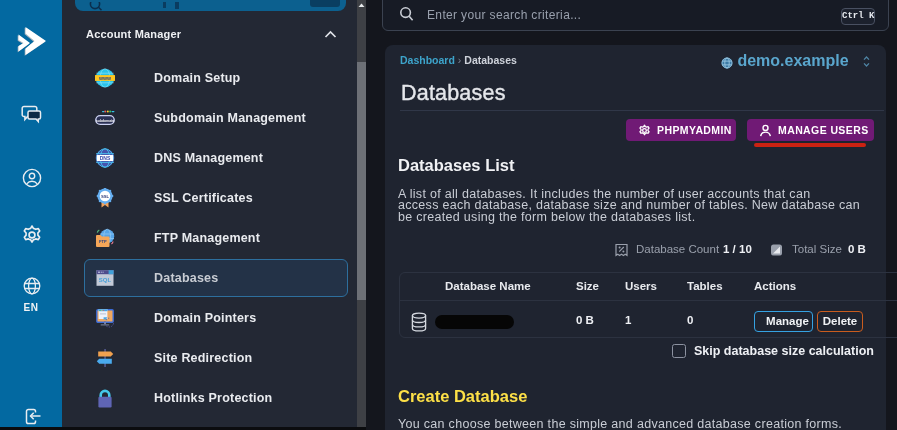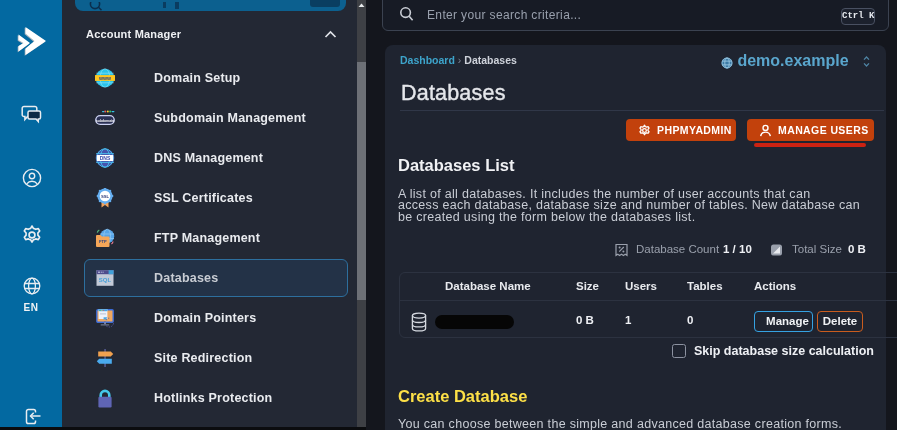--- a/index.html
+++ b/index.html
@@ -38,21 +38,21 @@
   #bc { position:absolute; left:15px; top:9px; font-size:10.5px; font-weight:bold; color:#3da4cb; }
   #bc .sep { color:#7e8593; font-weight:normal; padding:0 3px; }
   #bc .cur { color:#ced2da; }
   #domsel { position:absolute; right:16px; top:7px; height:16px;
      font-size:16px; font-weight:bold; color:#5aa6cd; }
   
   #h1 { position:absolute; left:16px; top:36.5px; font-size:21.5px; font-weight:400;
      color:#e5e7eb; letter-spacing:.2px; line-height:22px; -webkit-text-stroke:.4px #e5e7eb; }
   #hrline { position:absolute; left:15px; top:64.5px; width:484px; height:1px; background:#303748; }
   
-  .bbtn { position:absolute; top:74px; height:22px; background:#c2410c; border-radius:4px;
+  .bbtn { position:absolute; top:74px; height:22px; background:#701a75; border-radius:4px;
      color:#fff; font-size:10.5px; font-weight:bold; letter-spacing:.4px;
      display:flex; align-items:center; }
   #btn1 { left:241px; width:110px; }
   #btn2 { left:362px; width:127px; }
   #redline { position:absolute; left:369px; top:97.5px; width:112px; height:4.5px;
      background:#cc2212; border-radius:2px; }
   
   #dblist-h { position:absolute; left:13px; top:111px; font-size:16.5px; font-weight:bold; color:#f1f2f5; }
   #dbpara { position:absolute; left:13px; top:144px; font-size:12.5px; line-height:11.4px;
      color:#c9cdd5; letter-spacing:.3px; }

